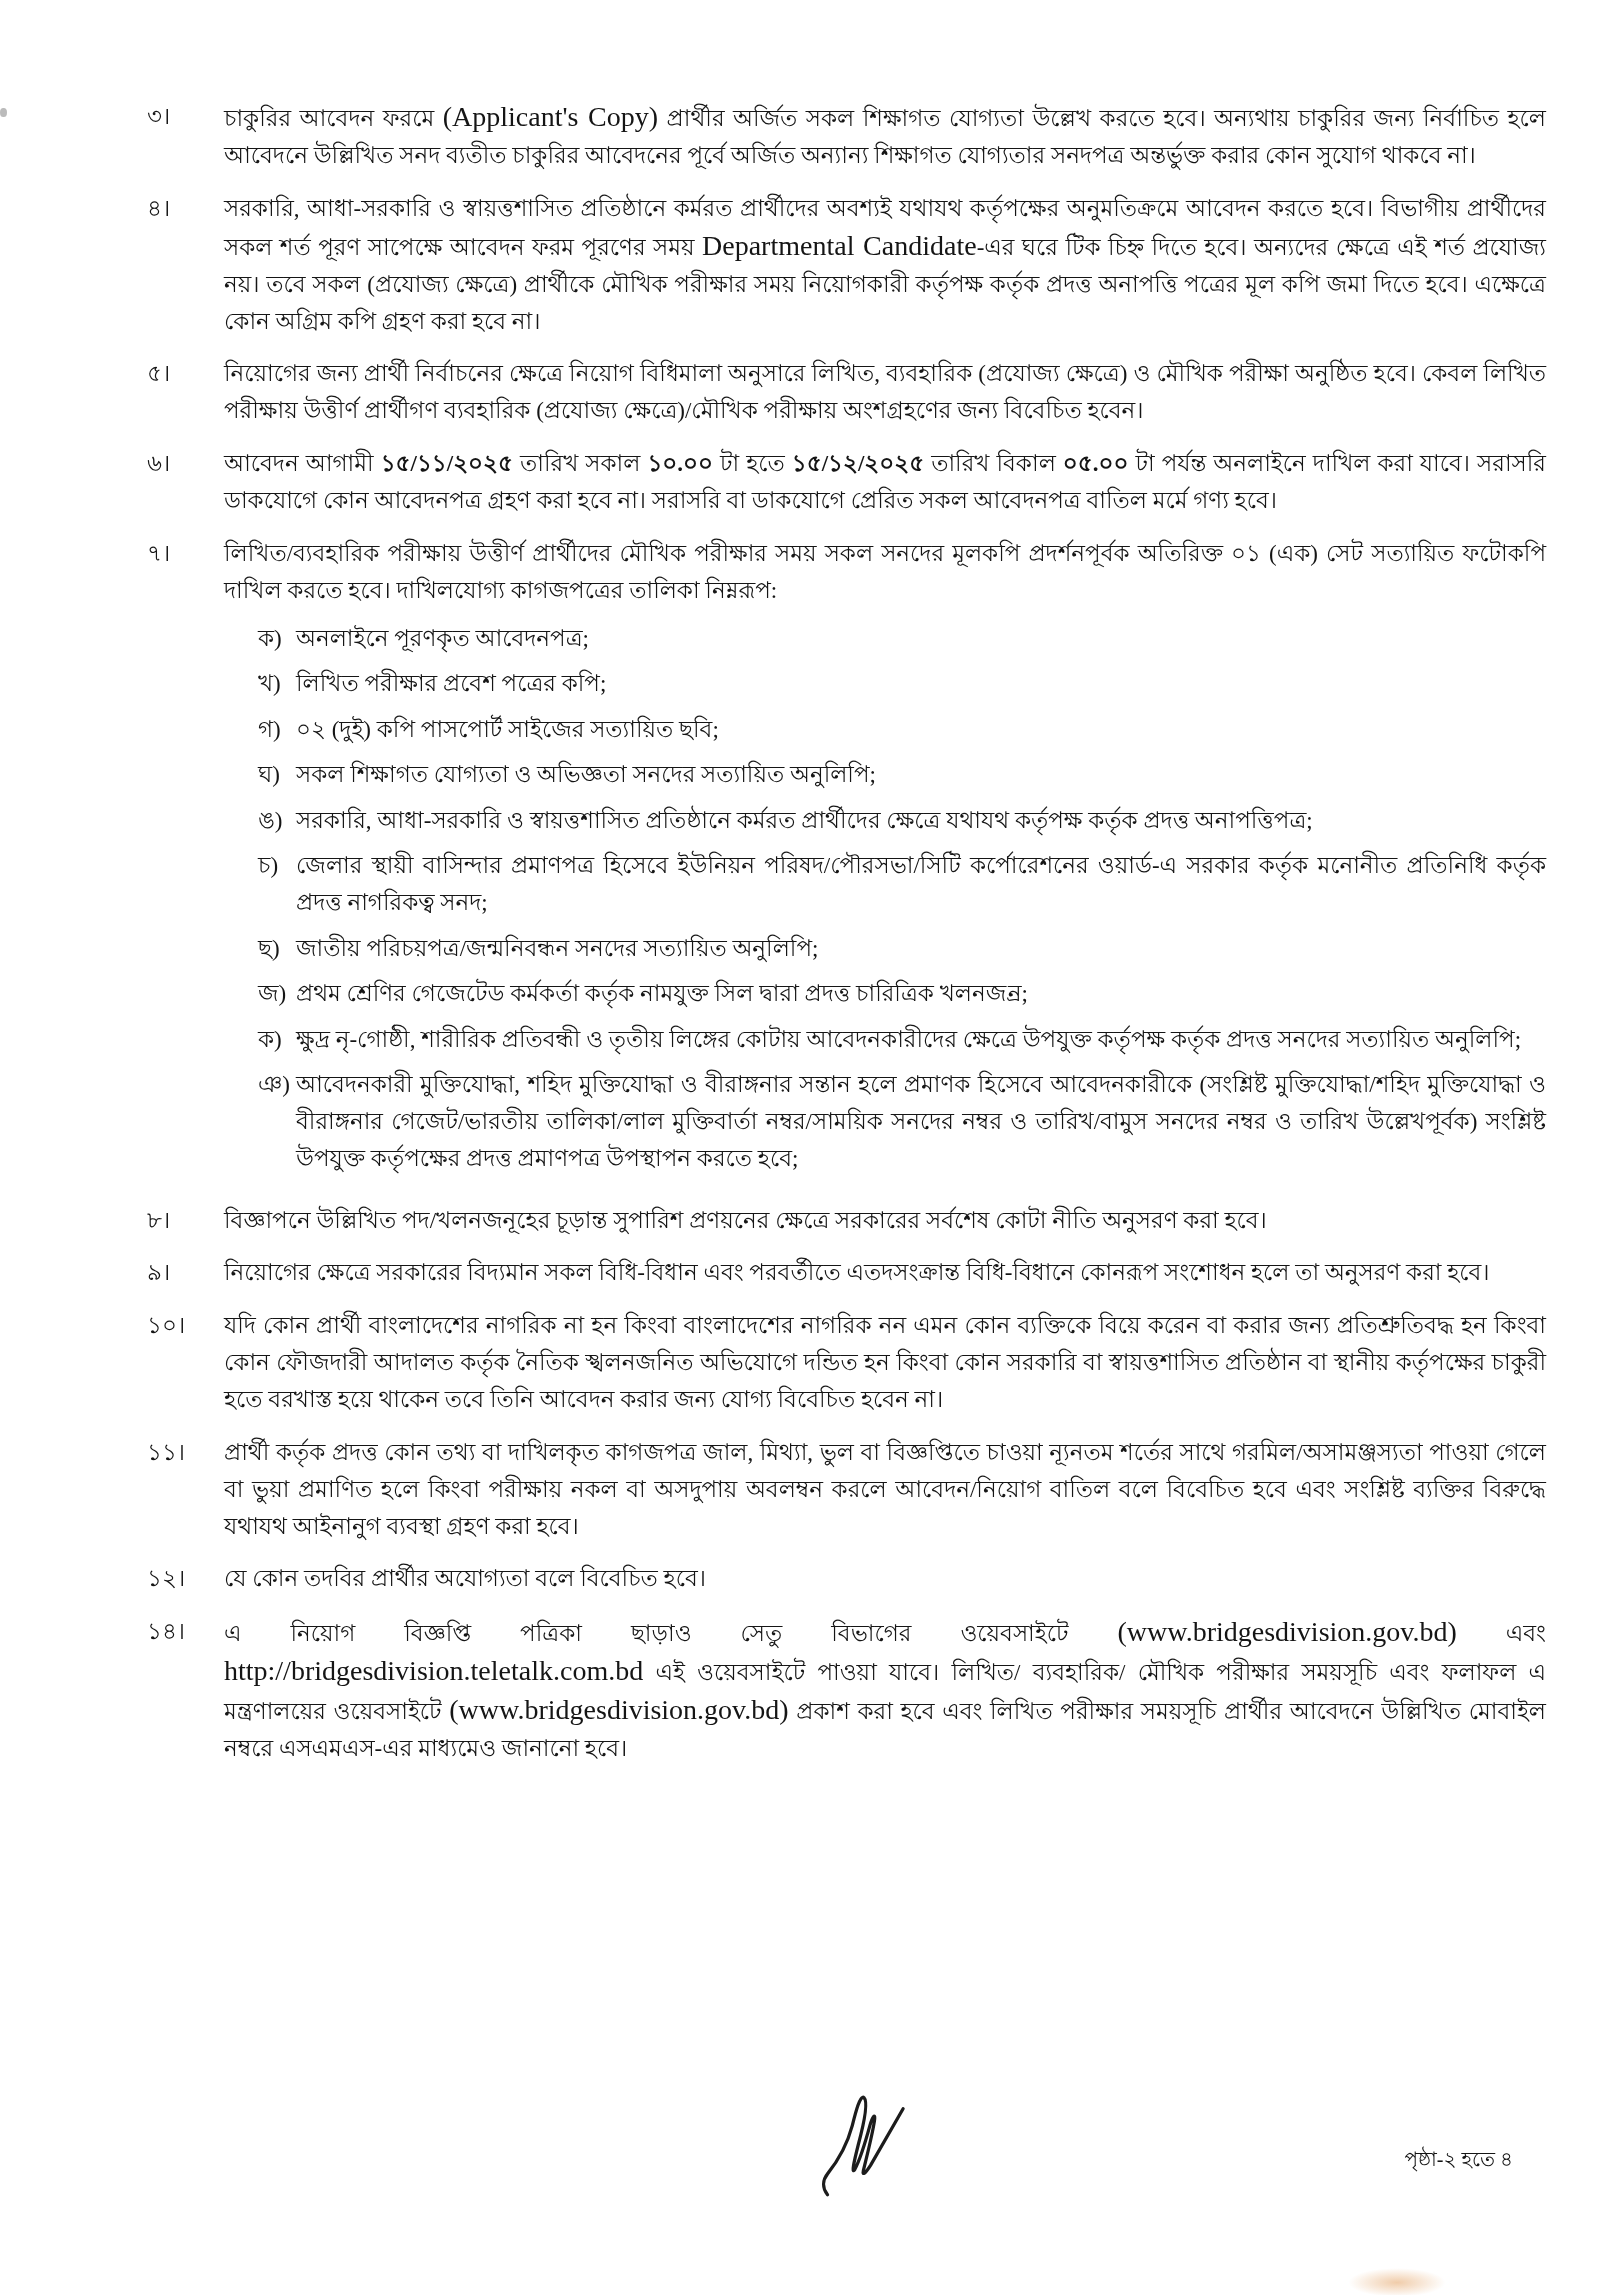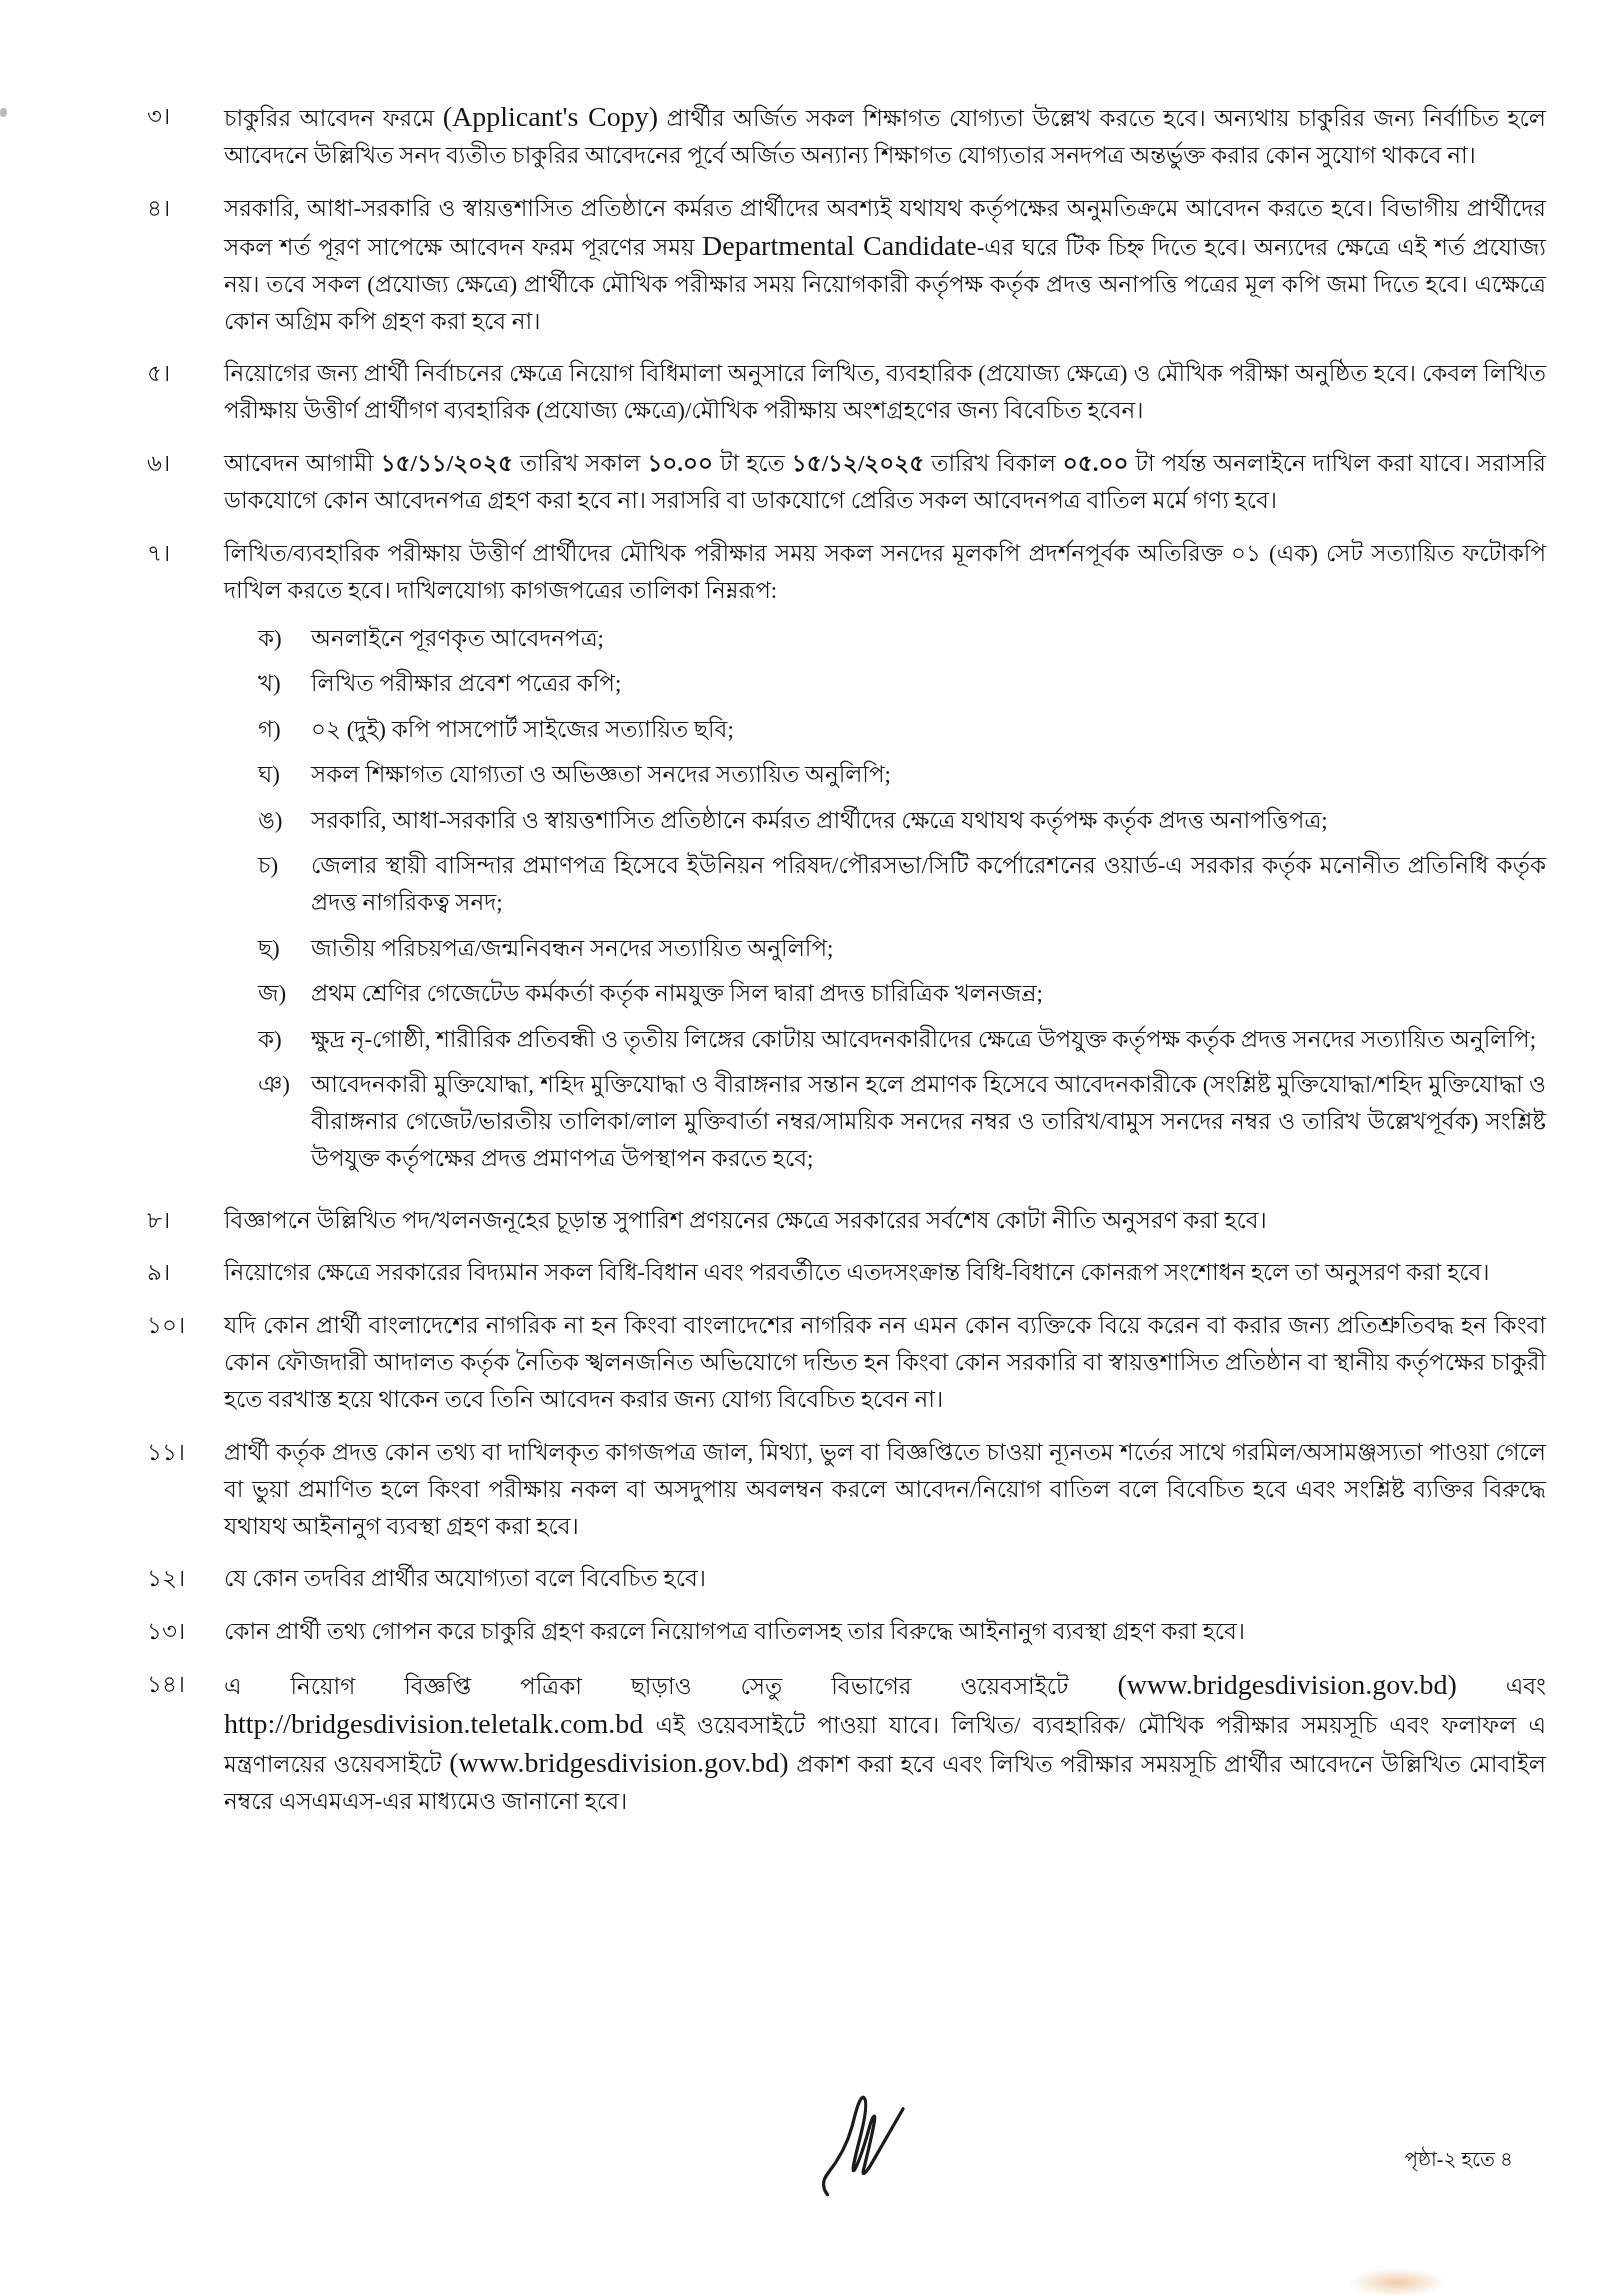--- a/index.html
+++ b/index.html
@@ -30,21 +30,21 @@
   .body { text-align: justify; }
   .latin { font-family: "Liberation Serif", serif; font-size: 28px; }
   .b { font-weight: bold; }
   .sub { padding-top: 2.6px; }
   .subitem {
     display: grid;
     grid-template-columns: 38px 1fr;
     margin: 8.5px 0 8.5px 34px;
   }
   .sublabel { }
-  .subtext { text-align: justify; margin-left: 15px; }
+  .subtext { text-align: justify; }
   .signature {
     position: absolute;
     left: 821px;
     top: 2080px;
     width: 86px;
     height: 120px;
   }
   .footer {
     position: absolute;
     top: 2146px;
@@ -165,24 +165,20 @@
     <div class="item">
       <div class="num">১১।</div>
       <div class="body">প্রার্থী কর্তৃক প্রদত্ত কোন তথ্য বা দাখিলকৃত কাগজপত্র জাল, মিথ্যা, ভুল বা বিজ্ঞপ্তিতে চাওয়া ন্যূনতম শর্তের সাথে গরমিল/অসামঞ্জস্যতা পাওয়া গেলে বা ভুয়া প্রমাণিত হলে কিংবা পরীক্ষায় নকল বা অসদুপায় অবলম্বন করলে আবেদন/নিয়োগ বাতিল বলে বিবেচিত হবে এবং সংশ্লিষ্ট ব্যক্তির বিরুদ্ধে যথাযথ আইনানুগ ব্যবস্থা গ্রহণ করা হবে।</div>
     </div>
 
     <div class="item">
       <div class="num">১২।</div>
       <div class="body">যে কোন তদবির প্রার্থীর অযোগ্যতা বলে বিবেচিত হবে।</div>
     </div>
 
-    <div class="item">
-      <div class="num">১৩।</div>
-      <div class="body">কোন প্রার্থী তথ্য গোপন করে চাকুরি গ্রহণ করলে নিয়োগপত্র বাতিলসহ তার বিরুদ্ধে আইনানুগ ব্যবস্থা গ্রহণ করা হবে।</div>
-    </div>
 
     <div class="item">
       <div class="num">১৪।</div>
       <div class="body"><span>এ নিয়োগ বিজ্ঞপ্তি পত্রিকা ছাড়াও সেতু বিভাগের ওয়েবসাইটে </span><span class="latin">(www.bridgesdivision.gov.bd)</span><span> এবং </span><span class="latin">http://bridgesdivision.teletalk.com.bd</span><span> এই ওয়েবসাইটে পাওয়া যাবে। লিখিত/ ব্যবহারিক/ মৌখিক পরীক্ষার সময়সূচি এবং ফলাফল এ মন্ত্রণালয়ের ওয়েবসাইটে </span><span class="latin">(www.bridgesdivision.gov.bd)</span><span> প্রকাশ করা হবে এবং লিখিত পরীক্ষার সময়সূচি প্রার্থীর আবেদনে উল্লিখিত মোবাইল নম্বরে এসএমএস-এর মাধ্যমেও জানানো হবে।</span></div>
     </div>
 
   </main>
 
   <svg class="signature" viewBox="0 0 132 184" xmlns="http://www.w3.org/2000/svg">
     <path d="M10,176 C2,166 2,154 10,144 C26,124 40,100 48,70 C53,50 60,22 66,27 C73,34 64,74 57,100 C51,124 46,146 52,137 C61,120 69,92 75,70 C79,56 84,49 82,63 C78,88 69,122 65,139 C63,148 69,142 76,131 L126,44" fill="none" stroke="#1c1c1c" stroke-width="5" stroke-linecap="round" stroke-linejoin="round"></path>

